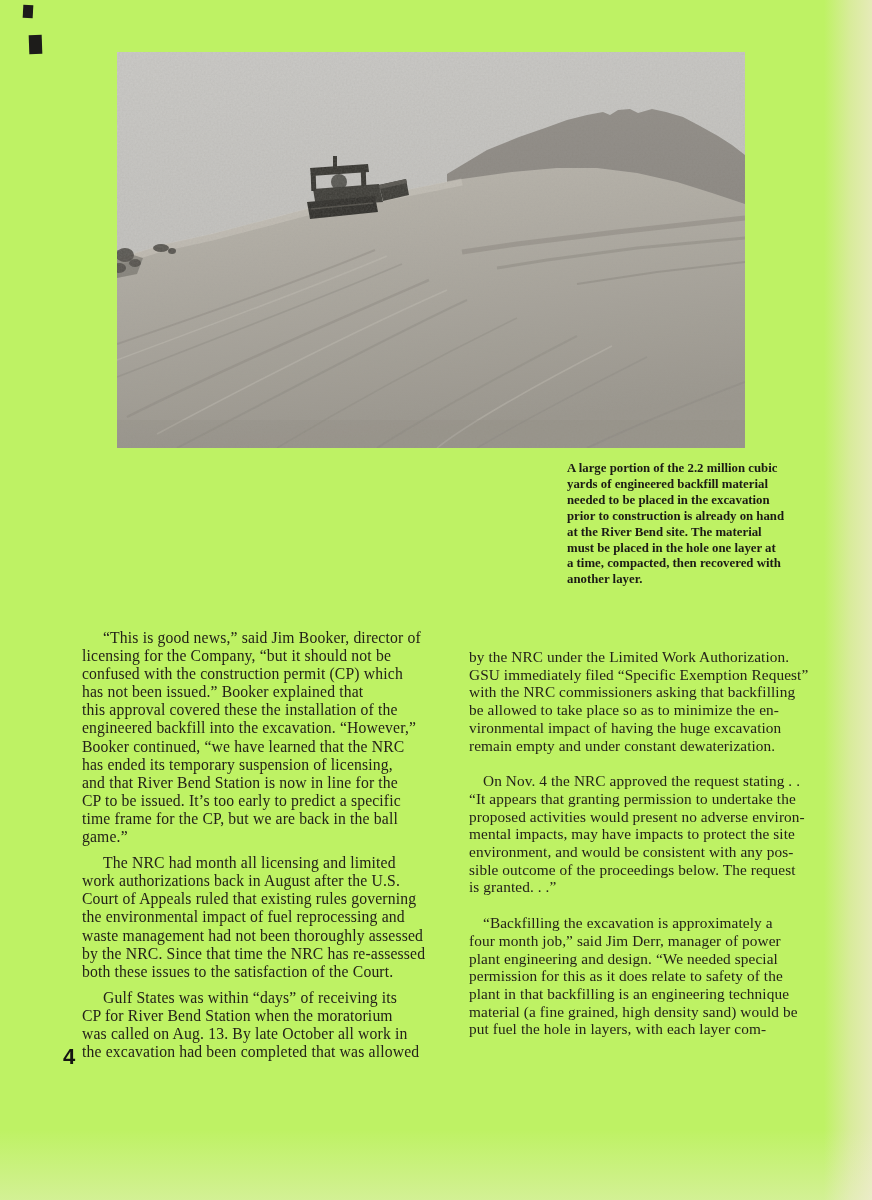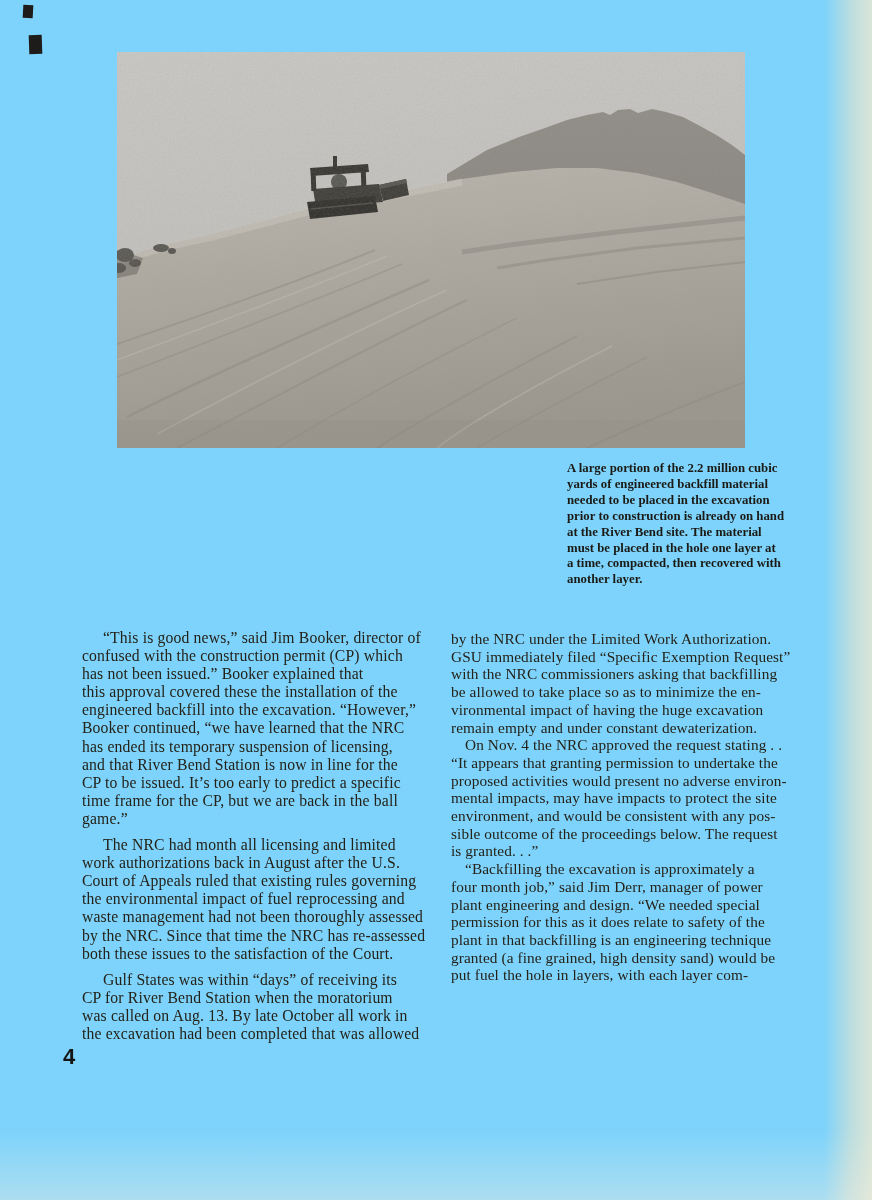--- a/index.html
+++ b/index.html
@@ -1,18 +1,18 @@
 <!DOCTYPE html>
 <html><head>
 <meta charset="utf-8">
 <style>
   html,body{margin:0;padding:0;background:#ffffff;}
   .page{
     position:relative;width:872px;height:1200px;overflow:hidden;
-    background:#7dd3fc;
+    background:#bef264;
     font-family:"Liberation Serif","DejaVu Serif",serif;
     color:#242219;
   }
   .edge-band{
     position:absolute;top:0;right:0;width:48px;height:1200px;
     background:linear-gradient(to right, rgba(240,233,209,0) 0%, rgba(238,230,200,0.55) 55%, rgba(240,233,206,0.8) 100%);
     pointer-events:none;
   }
   .bottom-band{
     position:absolute;left:0;bottom:0;width:872px;height:70px;
@@ -35,21 +35,21 @@
   .col{position:absolute;}
   .col-left{
     left:82px;top:629px;width:380px;
     font-size:15.7px;line-height:18.1px;letter-spacing:0.15px;
   }
   .col-right{
     left:451px;top:630px;width:400px;
     font-size:15.3px;line-height:17.7px;letter-spacing:0.1px;
   }
   .col-left .para{margin:0 0 8px 0;}
-  .col-right .para{margin:0;}
+  .col-right .para{margin:18px;}
   .line{white-space:nowrap;}
   .col-left .line.first{padding-left:21px;}
   .col-right .line.first{padding-left:14px;}
   .pagenum{
     position:absolute;left:63px;top:1044px;
     font-family:"Liberation Sans","DejaVu Sans",sans-serif;
     font-size:22px;font-weight:bold;color:#151513;
   }
 </style>
 </head>
@@ -149,20 +149,21 @@
       <div class="cap-line">prior to construction is already on hand</div>
       <div class="cap-line">at the River Bend site. The material</div>
       <div class="cap-line">must be placed in the hole one layer at</div>
       <div class="cap-line">a time, compacted, then recovered with</div>
       <div class="cap-line">another layer.</div>
     </div>
 
   <div class="col col-left">
       <div class="para">
         <div class="line first">“This is good news,” said Jim Booker, director of</div>
+        <div class="line">licensing for the Company, “but it should not be</div>
         <div class="line">confused with the construction permit (CP) which</div>
         <div class="line">has not been issued.” Booker explained that</div>
         <div class="line">this approval covered these the installation of the</div>
         <div class="line">engineered backfill into the excavation. “However,”</div>
         <div class="line">Booker continued, “we have learned that the NRC</div>
         <div class="line">has ended its temporary  suspension of licensing,</div>
         <div class="line">and that River Bend Station is now in line for the</div>
         <div class="line">CP to be issued. It’s too early to predict a specific</div>
         <div class="line">time frame for the CP, but we are back in the ball</div>
         <div class="line">game.”</div>
@@ -200,21 +201,21 @@
         <div class="line">environment, and would be consistent with any pos-</div>
         <div class="line">sible outcome of the proceedings below. The request</div>
         <div class="line">is granted. . .”</div>
       </div>
       <div class="para">
         <div class="line first">“Backfilling the excavation is approximately a</div>
         <div class="line">four month job,” said Jim Derr, manager of power</div>
         <div class="line">plant engineering and design. “We needed special</div>
         <div class="line">permission for this as it does relate to safety of the</div>
         <div class="line">plant in that backfilling is an engineering technique</div>
-        <div class="line">granted (a fine grained, high density sand) would be</div>
+        <div class="line">material (a fine grained, high density sand) would be</div>
         <div class="line">put fuel the hole in layers, with each layer com-</div>
       </div>
     </div>
 
   <div class="pagenum">4</div>
 
   <div class="edge-band"></div>
   <div class="bottom-band"></div>
 </div>
 

